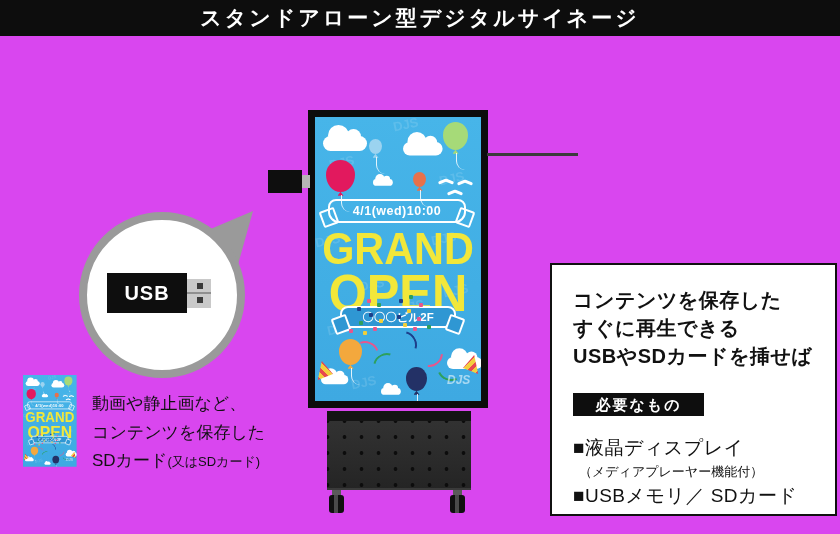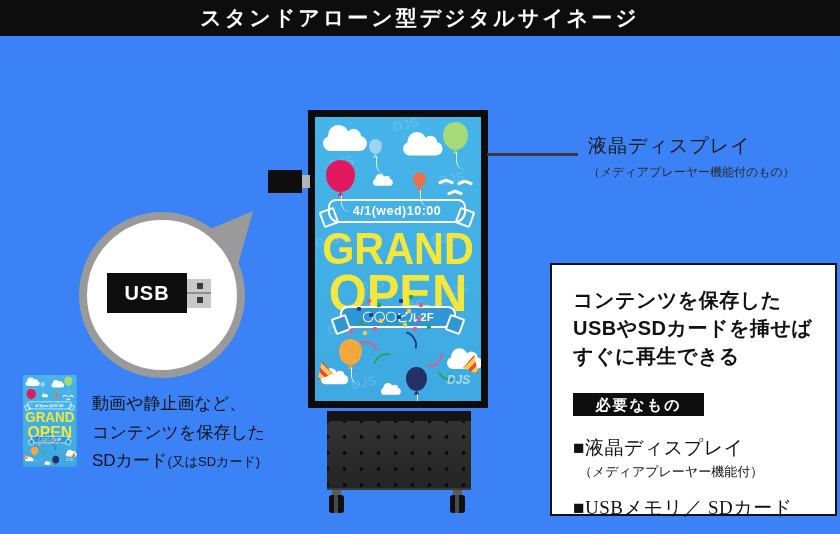--- a/index.html
+++ b/index.html
@@ -1,16 +1,16 @@
 <!DOCTYPE html>
 <html><head>
 <meta charset="utf-8">
 <style>
   html,body{margin:0;padding:0;background:#fff;}
-  .stage{position:relative;width:840px;height:534px;background:#3b82f6;overflow:hidden;
+  .stage{position:relative;width:840px;height:534px;background:#d946ef;overflow:hidden;
          font-family:"Liberation Sans","DejaVu Sans",sans-serif;}
 
   
   .title-bar{position:absolute;left:0;top:0;width:840px;height:36px;background:#0d0d0d;
              display:flex;align-items:center;justify-content:center;}
   .title-bar span{color:#fff;font-size:21px;font-weight:bold;letter-spacing:3px;}
 
   
   .display-frame{position:absolute;left:308px;top:110px;width:180px;height:298px;background:#0c0c0c;}
   .poster-screen{position:absolute;left:7px;top:7px;width:166px;height:284px;overflow:hidden;
@@ -135,21 +135,21 @@
   .usb-caption .small{font-size:13px;}
 
   
   .info-box{position:absolute;left:550px;top:263px;width:287px;height:253px;box-sizing:border-box;
             border:2.5px solid #111;background:#fff;padding:21px 0 0 21px;}
   .info-bold{font-size:20px;font-weight:bold;color:#111;line-height:28px;letter-spacing:0.5px;}
   .info-label{margin-top:23px;width:131px;height:23px;background:#0e0e0e;color:#fff;
               font-size:15px;font-weight:bold;text-align:center;line-height:23px;letter-spacing:2px;}
   .info-item{font-size:19px;color:#111;margin-top:19px;letter-spacing:0.5px;}
   .info-item-sub{font-size:13px;color:#111;margin:2px 0 0 6px;}
-  .info-item-2{margin-top:14px;font-family:Liberation Serif, serif;}
+  .info-item-2{margin-top:2px;}
 </style>
 </head>
 <body>
 
 <div class="stage">
 
   <header class="title-bar">
     <span>スタンドアローン型デジタルサイネージ</span>
   </header>
 
@@ -228,24 +228,20 @@
     <div class="usb-body">
       <span>USB</span>
     </div>
     <div class="usb-conn">
       <span class="usb-pin usb-pin-1"></span>
       <span class="usb-pin usb-pin-2"></span>
     </div>
   </div>
 
   <div class="leader-line"></div>
-  <div class="display-label">
-    <div class="display-label-title">液晶ディスプレイ</div>
-    <div class="display-label-sub">（メディアプレーヤー機能付のもの）</div>
-  </div>
 
   <div class="mini-poster">
     <div class="mini-scale" id="mini-slot">
         <div class="poster-screen">
       <span class="wm" style="left:14px;top:38px">DJS</span>
       <span class="wm" style="left:78px;top:0">DJS</span>
       <span class="wm" style="left:124px;top:54px">DJS</span>
       <span class="wm" style="left:0;top:116px">DJS</span>
       <span class="wm" style="left:116px;top:114px">DJS</span>
       <span class="wm" style="left:44px;top:160px">DJS</span>
@@ -300,21 +296,21 @@
       </div>
   </div>
   <div class="usb-caption">
     <div>動画や静止画など、</div>
     <div>コンテンツを保存した</div>
     <div><span>SDカード</span><span class="small">(又はSDカード)</span></div>
   </div>
 
   <div class="info-box">
     <div class="info-bold">コンテンツを保存した</div>
+    <div class="info-bold">すぐに再生できる</div>
     <div class="info-bold">USBやSDカードを挿せば</div>
-    <div class="info-bold">すぐに再生できる</div>
     <div class="info-label">必要なもの</div>
     <div class="info-item">■液晶ディスプレイ</div>
     <div class="info-item-sub">（メディアプレーヤー機能付）</div>
     <div class="info-item info-item-2">■USBメモリ／ SDカード</div>
   </div>
 
 </div>
 
 </body></html>

